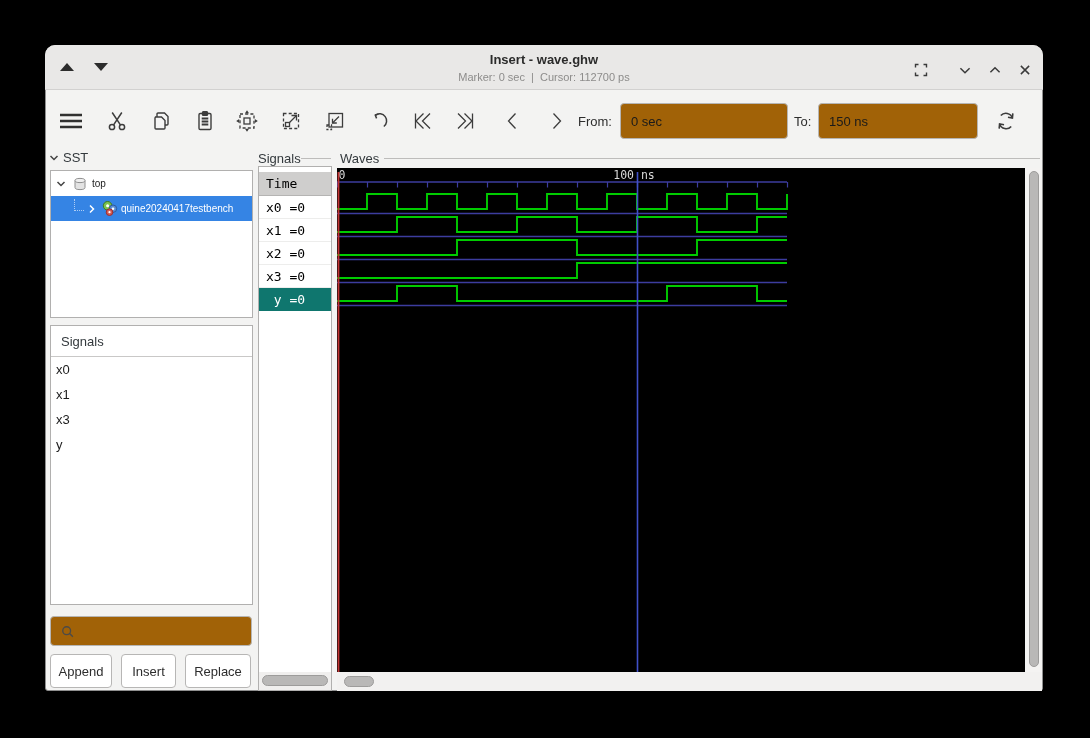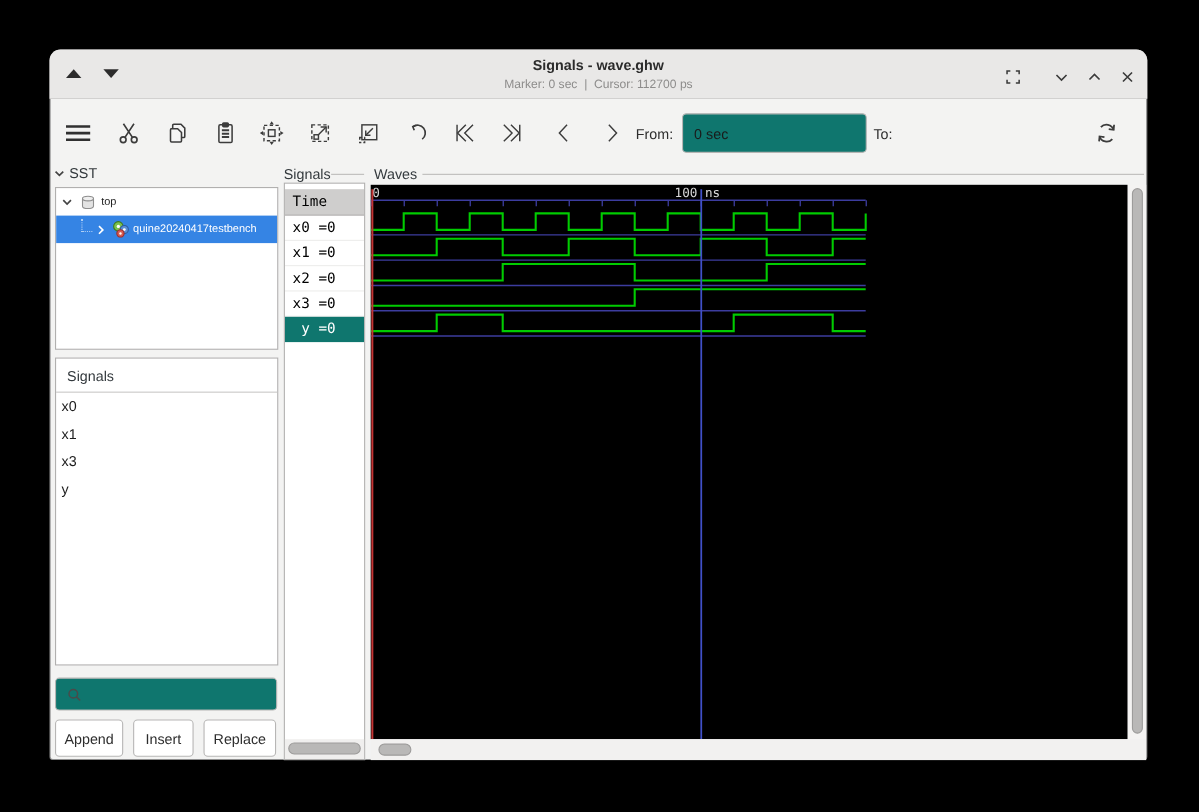--- a/index.html
+++ b/index.html
@@ -10,21 +10,21 @@
        border:1px solid #8f8f8f;border-radius:10px 10px 3px 3px;box-sizing:border-box;}
   .titlebar{left:45px;top:45px;width:998px;height:45px;background:#e9e8e7;
             border-bottom:1px solid #d2d1d0;border-radius:10px 10px 0 0;box-sizing:border-box;}
   .title{left:45px;top:52px;width:998px;text-align:center;font-size:13px;font-weight:bold;color:#2b2b2b;}
   .subtitle{left:45px;top:71px;width:998px;text-align:center;font-size:11px;color:#8d8c8b;white-space:pre;}
   .tri-up{width:0;height:0;border-left:7px solid transparent;border-right:7px solid transparent;
           border-bottom:8px solid #2c2c2c;}
   .tri-down{width:0;height:0;border-left:7px solid transparent;border-right:7px solid transparent;
           border-top:8px solid #2c2c2c;}
   .icon-btn{display:flex;align-items:center;justify-content:center;cursor:default;}
-  .field{background:#0f766e;border:1px solid #b6b5b4;border-radius:4px;box-sizing:border-box;
+  .field{background:#a16207;border:1px solid #b6b5b4;border-radius:4px;box-sizing:border-box;
          font-size:13px;color:#1a1a1a;padding:0 10px;font-family:"Liberation Sans","DejaVu Sans",sans-serif;outline:none;}
   .lbl{font-size:13px;color:#2d2d2d;}
   .framelabel{font-size:13px;color:#33393d;}
   .frameline{height:1px;background:#bdbcbb;}
   .panelbox{background:#fff;border:1px solid #b1b0af;box-sizing:border-box;}
   .treerow{display:flex;align-items:center;font-size:10px;color:#1c1c1c;}
   .treerow.sel{background:#3584e4;color:#fff;}
   .listitem{font-size:13px;color:#1c1c1c;}
   .sigrow{font-family:"DejaVu Sans Mono",monospace;font-size:13px;color:#000;
           padding-left:7px;display:flex;align-items:center;white-space:pre;
@@ -44,21 +44,21 @@
 
   <div class="abs win"></div>
 
   <div class="abs titlebar"></div>
   <div class="abs icon-btn" style="left:58px;top:61px;width:18px;height:12px;">
       <div class="tri-up"></div>
     </div>
   <div class="abs icon-btn" style="left:92px;top:61px;width:18px;height:12px;">
       <div class="tri-down"></div>
     </div>
-  <div class="abs title">Signals - wave.ghw</div>
+  <div class="abs title">Insert - wave.ghw</div>
   <div class="abs subtitle">Marker: 0 sec  |  Cursor: 112700 ps</div>
 
   <div class="abs icon-btn" style="left:908px;top:57px;width:26px;height:26px;">
     <svg width="24" height="24" viewBox="0 0 24 24" stroke="#3a3a3a" fill="none" stroke-width="1.4">
       <path d="M9.5,6.5h-3v3 M14.5,6.5h3v3 M9.5,17.5h-3v-3 M14.5,17.5h3v-3"></path>
     </svg>
   </div>
   <div class="abs icon-btn" style="left:952px;top:57px;width:26px;height:26px;">
     <svg width="22" height="22" viewBox="0 0 24 24" stroke="#3a3a3a" fill="none" stroke-width="1.6">
         <polyline points="7,10 12,15 17,10"></polyline>
@@ -150,20 +150,21 @@
   </div>
   <div class="abs icon-btn" style="left:543px;top:108px;width:26px;height:26px;">
     <svg width="24" height="24" viewBox="0 0 24 24" stroke="#3c3c3c" fill="none" stroke-width="1.3">
         <polyline points="9.5,4.5 16.5,12 9.5,19.5"></polyline>
       </svg>
   </div>
 
   <div class="abs lbl" style="left:578px;top:114px;">From:</div>
   <input class="abs field" style="left: 620px; top: 103px; width: 168px; height: 36px;" value="0 sec">
   <div class="abs lbl" style="left:794px;top:114px;">To:</div>
+  <input class="abs field" style="left: 818px; top: 103px; width: 160px; height: 36px;" value="150 ns">
   <div class="abs icon-btn" style="left:992px;top:108px;width:28px;height:26px;">
     <svg width="26" height="26" viewBox="0 0 24 24" stroke="#3c3c3c" fill="none" stroke-width="1.5">
       <path d="M7.2,7.0 A6.3,6.3 0 0 1 17.9,9.2"></path>
         <polyline points="18.3,5.0 17.9,9.2 13.8,8.6"></polyline>
       <path d="M16.8,17.0 A6.3,6.3 0 0 1 6.1,14.8"></path>
         <polyline points="5.7,19.0 6.1,14.8 10.2,15.4"></polyline>
     </svg>
   </div>
 
   <div class="abs" style="left:48px;top:150px;display:flex;align-items:center;gap:3px;">

